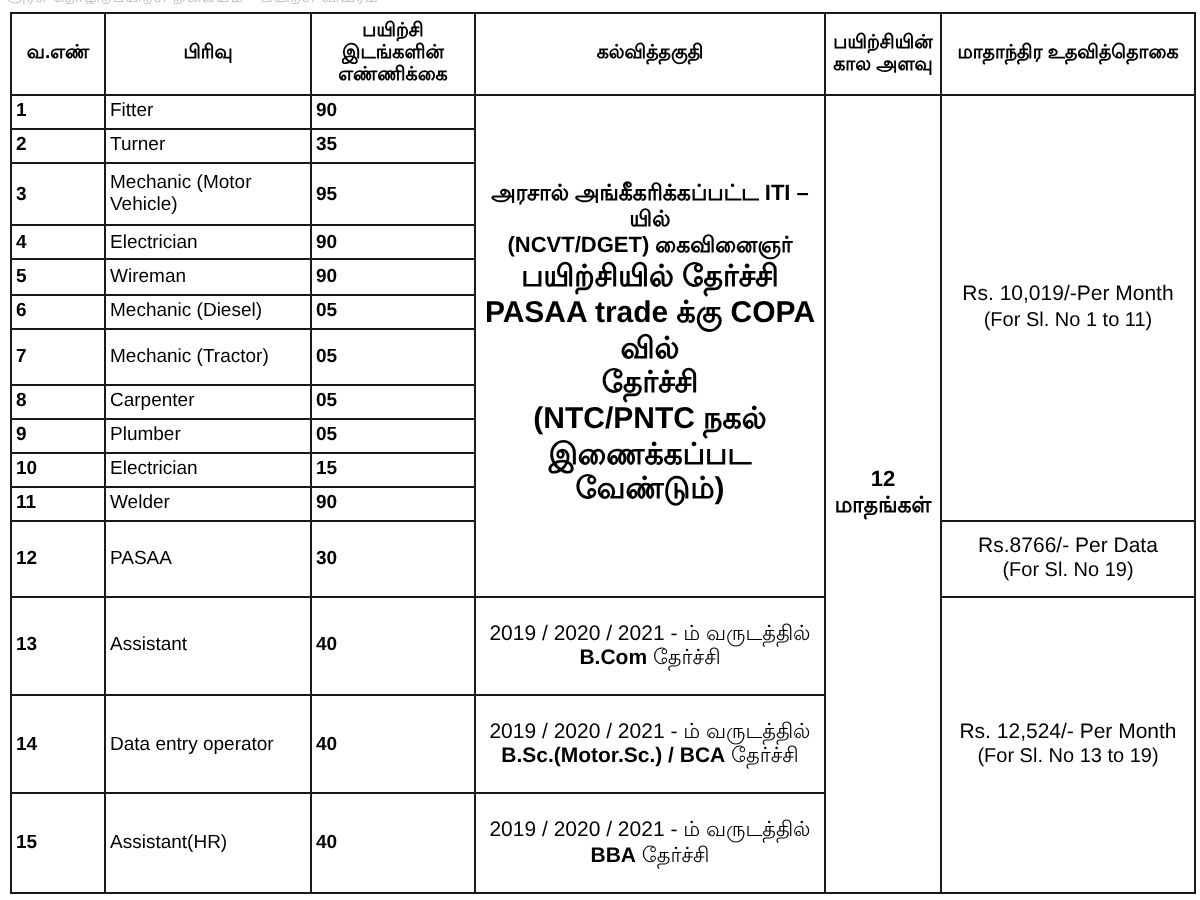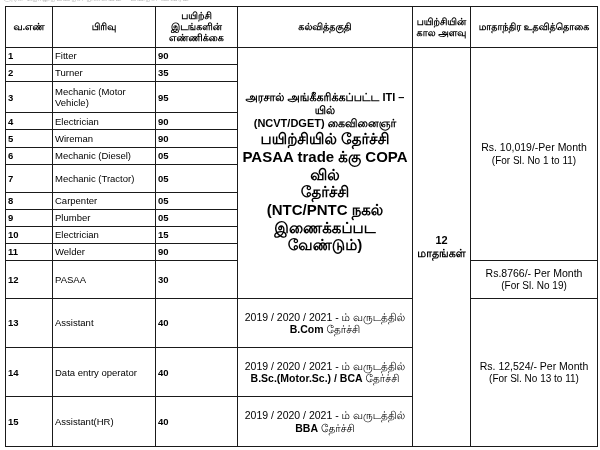--- a/index.html
+++ b/index.html
@@ -194,37 +194,37 @@
         <td class="num">11</td>
         <td class="trade-name">Welder</td>
         <td class="seat">90</td>
       </tr>
 
       <tr style="height:35px;">
         <td class="num">12</td>
         <td class="trade-name">PASAA</td>
         <td class="seat">30</td>
         <td class="c-stip">
-          <span class="stip-main">Rs.8766/- Per Month</span>
+          <span class="stip-main">Rs.8766/- Per Data</span>
           <span class="stip-sub">(For Sl. No 19)</span>
         </td>
       </tr>
 
       <tr style="height:46px;">
         <td class="num">13</td>
         <td class="trade-name">Assistant</td>
         <td class="seat">40</td>
         <td class="c-qual qual-block">
           <span class="deg-line y">2019 / 2020 / 2021 - ம் வருடத்தில்</span>
           <span class="deg-line"><span class="d">B.Com</span> <span>தேர்ச்சி</span></span>
         </td>
 
         <td class="c-stip" rowspan="3">
           <span class="stip-main">Rs. 12,524/- Per Month</span>
-          <span class="stip-sub">(For Sl. No 13 to 11)</span>
+          <span class="stip-sub">(For Sl. No 13 to 19)</span>
         </td>
       </tr>
 
       <tr style="height:46px;">
         <td class="num">14</td>
         <td class="trade-name">Data entry operator</td>
         <td class="seat">40</td>
         <td class="c-qual qual-block">
           <span class="deg-line y">2019 / 2020 / 2021 - ம் வருடத்தில்</span>
           <span class="deg-line"><span class="d">B.Sc.(Motor.Sc.) / BCA</span> <span>தேர்ச்சி</span></span>

